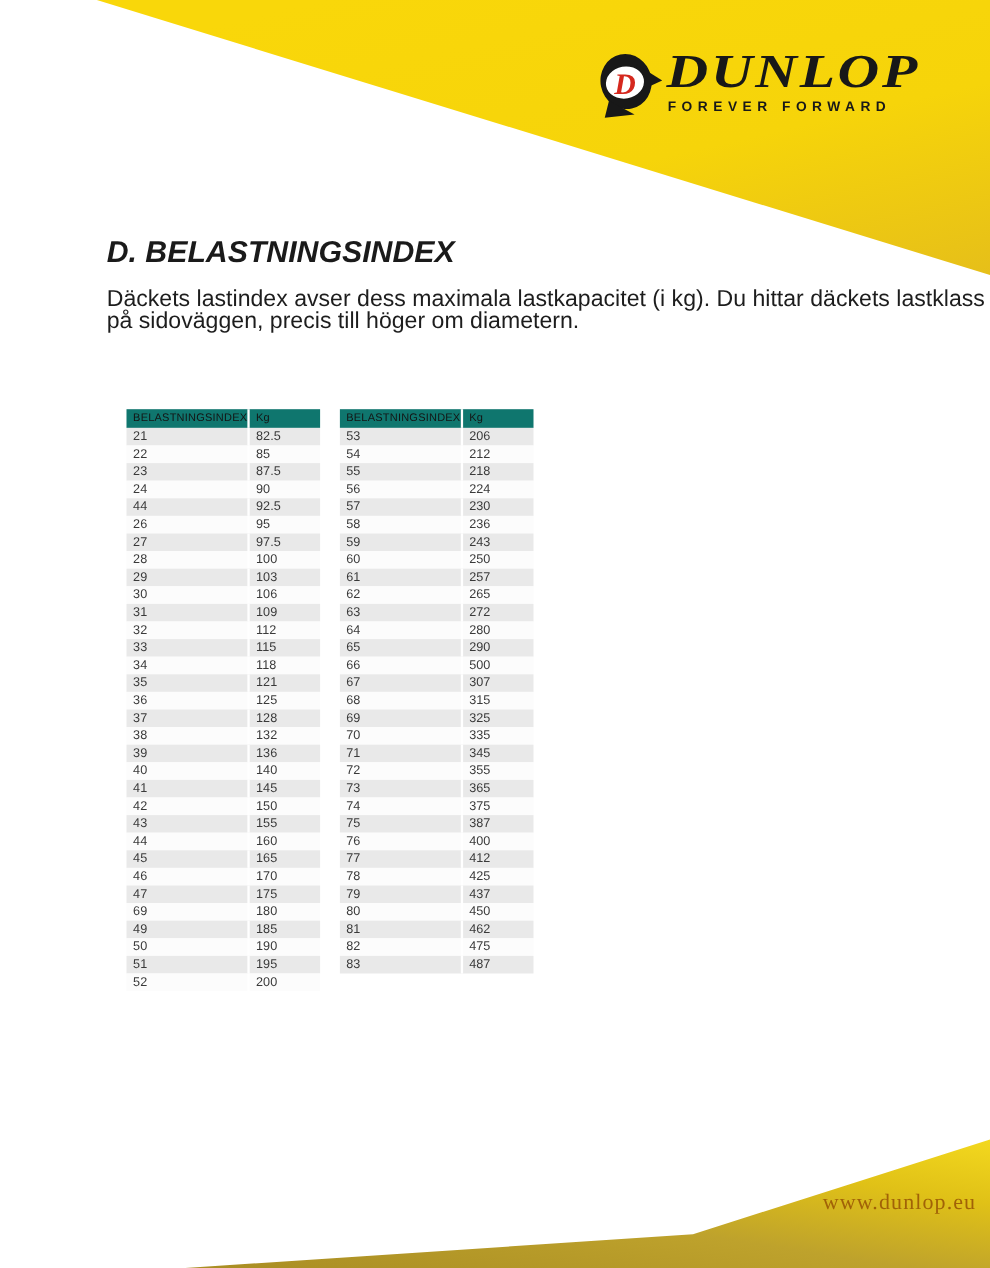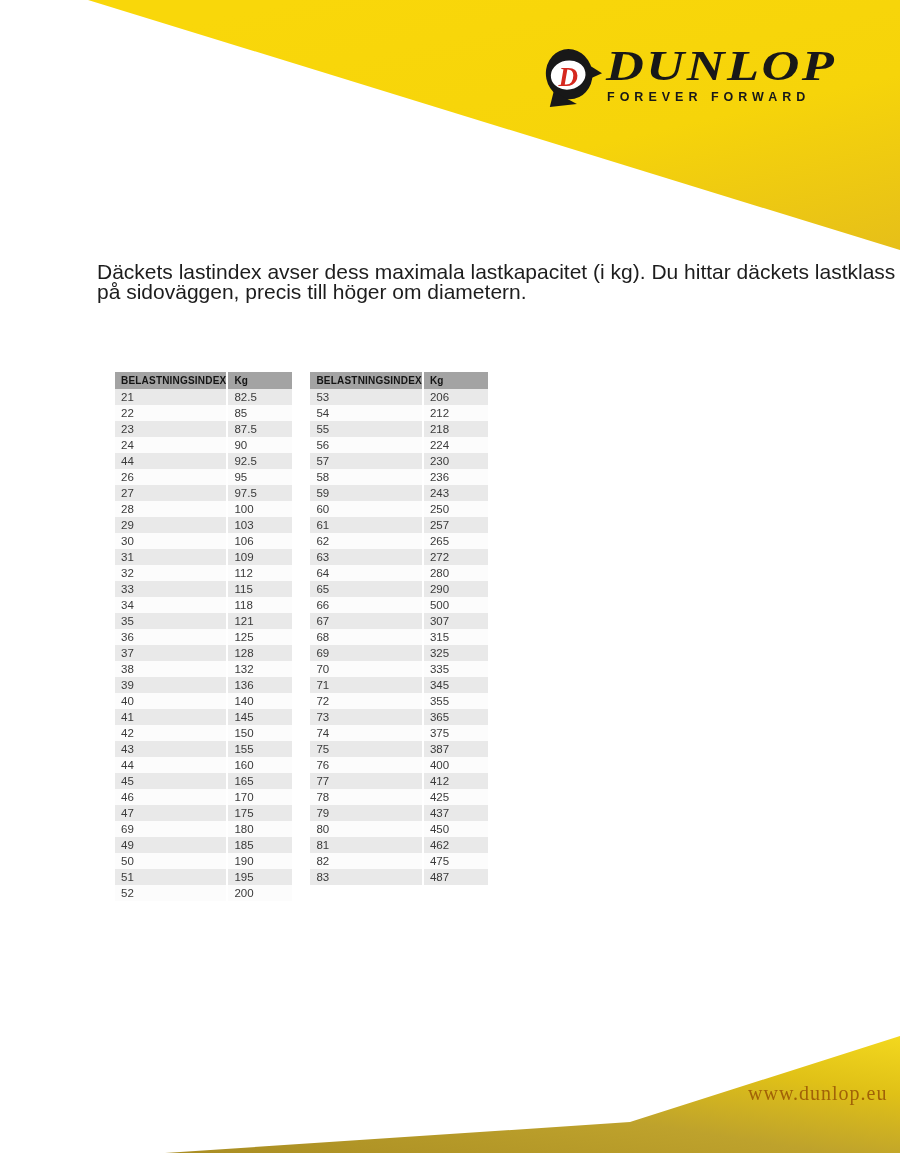--- a/index.html
+++ b/index.html
@@ -37,22 +37,22 @@
   .para{position:absolute;left:97px;font-size:21px;line-height:20px;color:#1d1d1d;}
   #para1{top:262px;}
   #para2{top:322px;}
   .para div{white-space:nowrap;}
 
   
   .tables-wrap{position:absolute;left:115px;top:372px;display:flex;gap:18px;align-items:flex-start;}
   table.loadtable{border-collapse:separate;border-spacing:0;}
   table.loadtable th,table.loadtable td{box-sizing:border-box;text-align:left;}
   table.loadtable th{
-    background:#a3a3a3;color:#141414;
-    font-size:10px;font-weight:bold;line-height:11px;
+    background:#0f766e;color:#141414;
+    font-size:10px;font-weight:normal;line-height:11px;
     padding:3px 0 3px 6px;letter-spacing:0.2px;white-space:nowrap;
   }
   table.loadtable td{
     font-size:11.5px;line-height:12px;color:#3a3a3a;
     padding:2px 0 2px 6px;
   }
   .col1{width:104px;}
   .col2{width:66px;border-left:2px solid #ffffff;}
   tr.odd td{background:#e9e9e9;}
   tr.even td{background:#fcfcfc;}
@@ -87,20 +87,21 @@
       <polygon points="10,48 34,61 6,64" fill="#181818"></polygon>
       <ellipse cx="25" cy="31" rx="18" ry="15" fill="#ffffff" transform="rotate(-10 25 31)"></ellipse>
       <text x="15" y="42" font-family="Liberation Serif, serif" font-size="28" font-weight="bold" font-style="italic" fill="#d5281e">D</text>
     </svg>
     <div class="logo-textcol">
       <div class="brand-word">DUNLOP</div>
       <div class="brand-tagline">FOREVER FORWARD</div>
     </div>
   </div>
 
+  <div class="doc-title">D. BELASTNINGSINDEX</div>
 
   <div class="para" id="para1">
     <div>Däckets lastindex avser dess maximala lastkapacitet (i kg). Du hittar däckets lastklass</div>
     <div>på sidoväggen, precis till höger om diametern.</div>
   </div>
 
   <div class="tables-wrap">
     <table class="loadtable">
         <thead>
           <tr>

